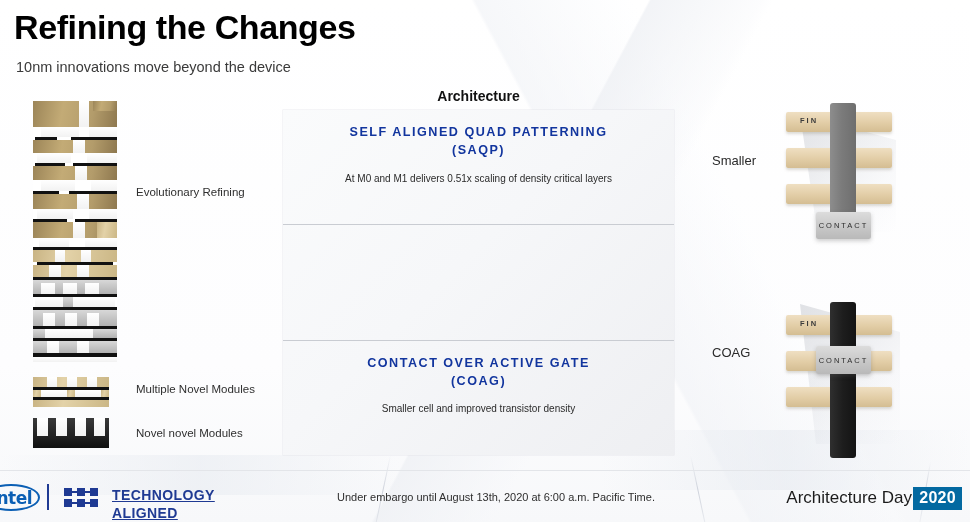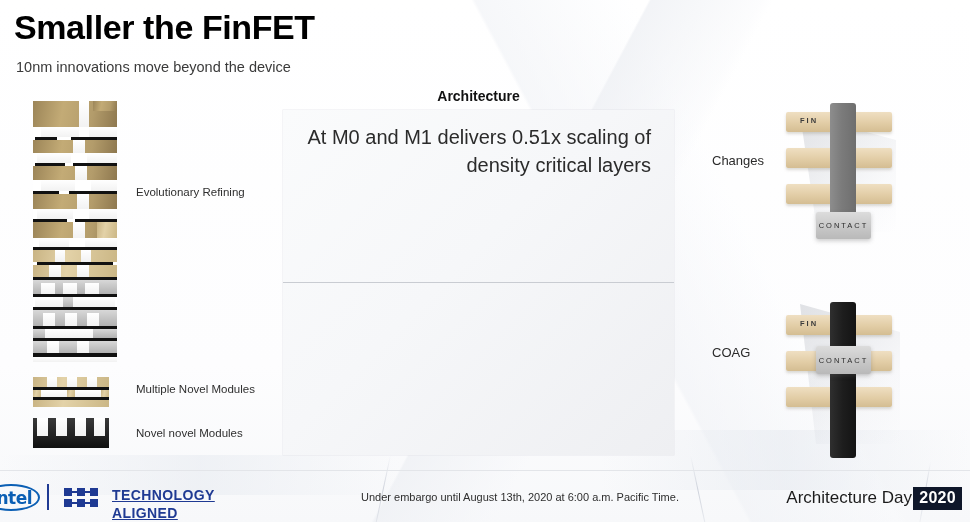--- a/index.html
+++ b/index.html
@@ -94,21 +94,21 @@
   .card-title {
     font-size: 12.6px;
     font-weight: bold;
     color: #12359e;
     letter-spacing: 1.5px;
     text-align: center;
     line-height: 1.45;
     margin-bottom: 12px;
   }
   .card-body {
-    font-size: 20px;
+    font-size: 10px;
     color: #2b2b2b;
     text-align: right;
     line-height: 1.42;
     max-width: 345px;
   }
 
   
   .left-art {
     position: absolute;
     left: 33px;
@@ -257,52 +257,51 @@
     line-height: 1.32;
     letter-spacing: 0.4px;
     text-decoration: underline;
   }
   .embargo {
     position: absolute;
     left: 337px;
     top: 491px;
     font-size: 11px;
     color: #2e2e2e;
-    margin-left: 24px;
   }
   .arch-day {
     position: absolute;
     right: 58px;
     top: 488px;
     font-size: 17px;
     color: #1c1c1c;
   }
   .year-badge {
     position: absolute;
     right: 8px;
     top: 487px;
-    background: #0f172a;
+    background: #0369a1;
     color: #fff;
     font-size: 16px;
     font-weight: bold;
     padding: 2px 6px 3px;
     letter-spacing: 0.3px;
   }
 </style>
 </head>
 <body>
 
 <div class="bg-base"></div>
 <div class="bg-streak" style="left:0;top:455px;width:400px;height:40px;"></div>
 <div class="bg-streak" style="left:600px;top:430px;width:370px;height:60px;"></div>
 <div class="bg-diag" style="left:390px;top:455px;height:90px;transform:rotate(12deg);"></div>
 <div class="bg-diag" style="left:690px;top:455px;height:90px;transform:rotate(-12deg);"></div>
 <div class="bg-diag" style="left:930px;top:462px;height:70px;transform:rotate(10deg);"></div>
 
-<div class="title">Smaller the FinFET</div>
+<div class="title">Refining the Changes</div>
 <div class="subtitle">10nm innovations move beyond the device</div>
 
 <div class="left-art">
 
   <div class="layer-band m-gold" style="top:0px;height:26px;"></div>
   <div class="layer-band m-white" style="top:0px;height:26px;left:46px;width:10px;"></div>
   <div class="layer-band m-gold" style="top:0px;height:10px;left:60px;width:24px;"></div>
   <div class="layer-band m-white" style="top:26px;height:10px;left:8px;width:38px;"></div>
   <div class="layer-band m-white" style="top:26px;height:10px;left:56px;width:28px;"></div>
   <div class="layer-band m-black" style="top:36px;height:3px;left:2px;width:22px;"></div>
@@ -388,30 +387,41 @@
   <div class="layer-band m-white" style="top:0px;height:18px;left:42px;width:11px;"></div>
   <div class="layer-band m-white" style="top:0px;height:18px;left:61px;width:11px;"></div>
 </div>
 <div class="stack-label" style="left:136px;top:427px;">Novel novel Modules</div>
 
 <div class="innov-heading">Architecture</div>
 
 <div class="panel">
 
   <div class="panel-card">
+    <div class="card-title">
+      <span>SELF ALIGNED QUAD PATTERNING</span><br>
+      <span>(SAQP)</span>
+    </div>
     <div class="card-body">At M0 and M1 delivers 0.51x scaling of density critical layers</div>
   </div>
 
   <div class="panel-card">
   </div>
 
-
-</div>
-
-<div class="diag-label" style="left:712px;top:153px;">Changes</div>
+  <div class="panel-card">
+    <div class="card-title">
+      <span>CONTACT OVER ACTIVE GATE</span><br>
+      <span>(COAG)</span>
+    </div>
+    <div class="card-body">Smaller cell and improved transistor density</div>
+  </div>
+
+</div>
+
+<div class="diag-label" style="left:712px;top:153px;">Smaller</div>
 <div class="diagram" style="left:780px;top:100px;width:130px;height:145px;">
   <div class="diag-shadow" style="left:20px;top:14px;width:96px;height:118px;clip-path:polygon(0 0,100% 22%,100% 100%,18% 100%);"></div>
   <div class="fin-bar" style="left:6px;top:12px;width:106px;">
     <span class="fin-txt">FIN</span>
   </div>
   <div class="fin-bar" style="left:6px;top:48px;width:106px;"></div>
   <div class="fin-bar" style="left:6px;top:84px;width:106px;"></div>
   <div class="gate-bar gate-gray" style="left:50px;top:3px;height:128px;"></div>
   <div class="contact-box" style="left:36px;top:112px;width:55px;height:27px;">
     <span class="c-txt">CONTACT</span>

